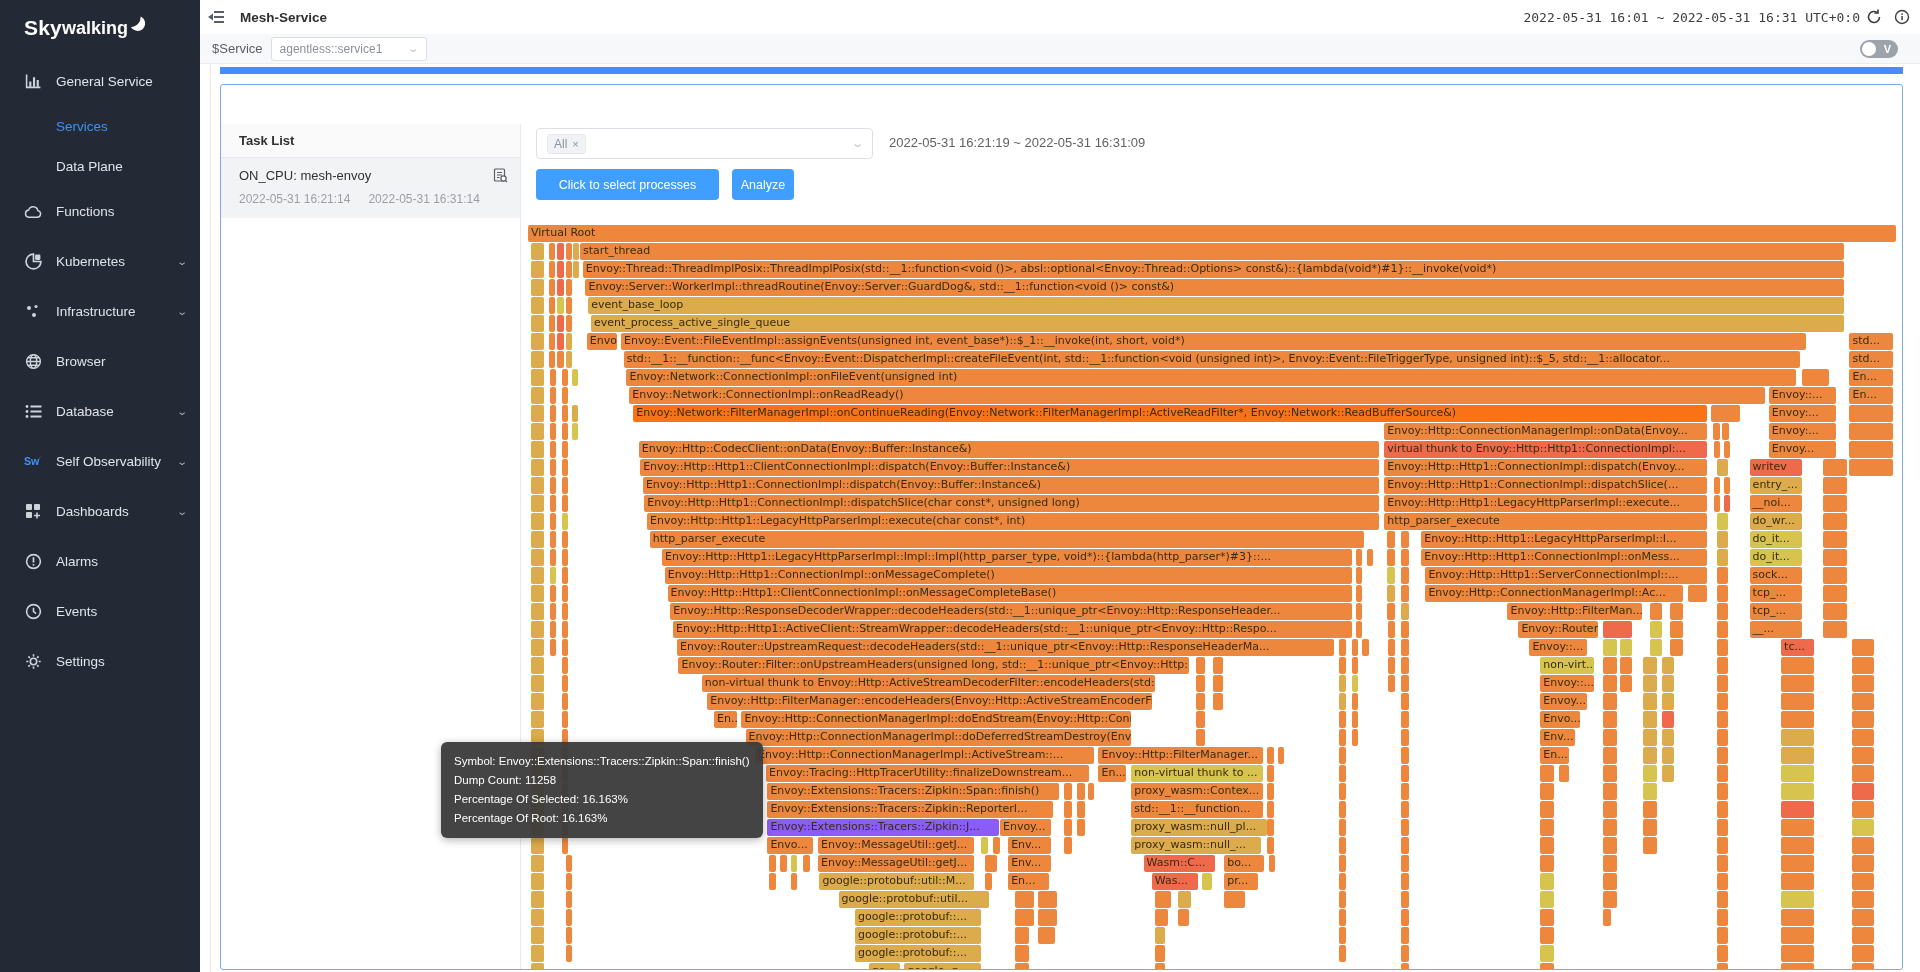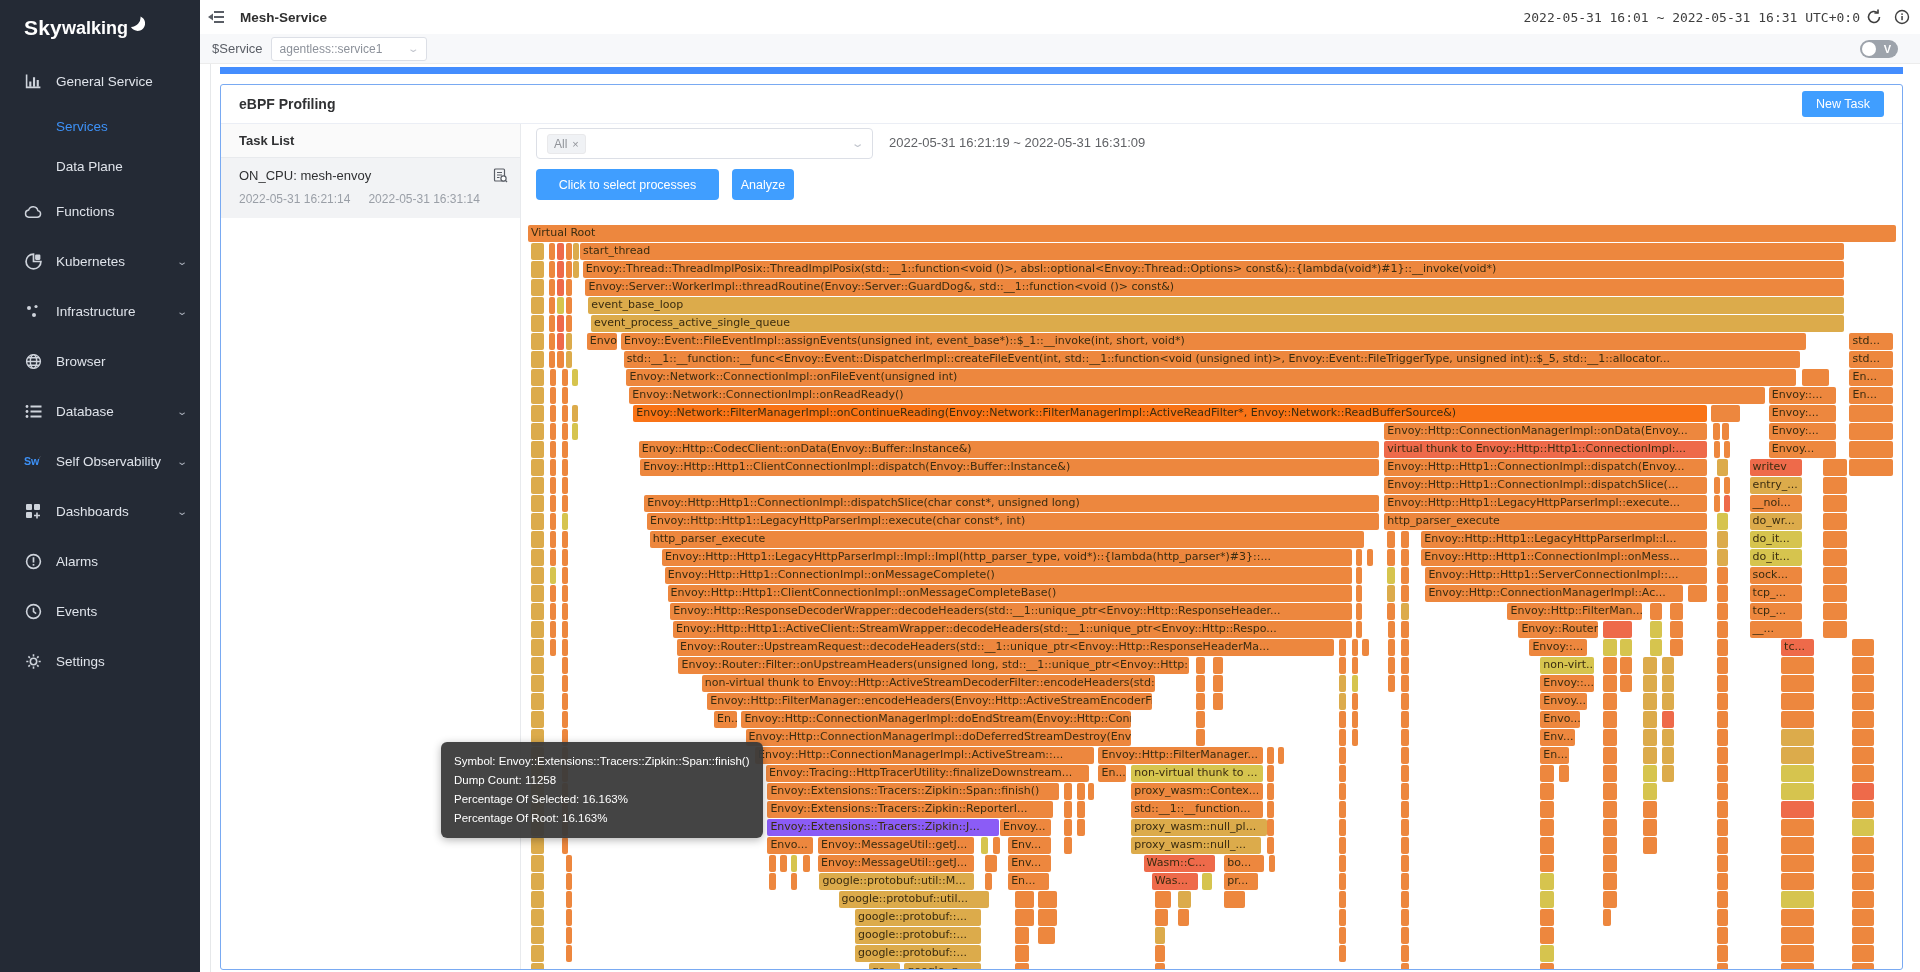--- a/index.html
+++ b/index.html
@@ -257,24 +257,20 @@
   <div class="toggle">
     <span class="knob"></span>
     <span class="tlabel">V</span>
   </div>
 </div>
 
 <div class="vline"></div>
 <div class="bluebar"></div>
 
 <section class="card">
-  <div class="card-header">
-    <span class="panel-title">eBPF Profiling</span>
-    <button class="new-task">New Task</button>
-  </div>
   <div class="card-body">
 
     <div class="task-panel">
       <div class="task-header">Task List</div>
       <div class="task-item">
         <div class="task-title">ON_CPU: mesh-envoy</div>
         <div class="task-times">
           <span>2022-05-31 16:21:14</span>
           <span>2022-05-31 16:31:14</span>
         </div>
@@ -415,20 +411,21 @@
             <div class="seg" title="Envoy::Http::Http1::ConnectionImpl::dispatch(Envoy..." style="left: 62.6%; width: 23.6%; background: rgb(237, 135, 62);">Envoy::Http::Http1::ConnectionImpl::dispatch(Envoy...</div>
             <div class="seg" style="left: 86.9%; width: 0.8%; background: rgb(220, 171, 75);"></div>
             <div class="seg" title="writev" style="left: 89.3%; width: 3.8%; background: rgb(238, 106, 74);">writev</div>
             <div class="seg" style="left: 94.7%; width: 1.7%; background: rgb(237, 135, 62);"></div>
             <div class="seg" style="left: 96.6%; width: 3.2%; background: rgb(237, 135, 62);"></div>
           </div>
           <div class="frow" style="top: 252px;">
             <div class="seg" style="left: 0.2%; width: 1%; background: rgb(220, 171, 75);"></div>
             <div class="seg" style="left: 1.6%; width: 0.4%; background: rgb(237, 135, 62);"></div>
             <div class="seg" style="left: 2.5%; width: 0.4%; background: rgb(237, 135, 62);"></div>
+            <div class="seg" title="Envoy::Http::Http1::ConnectionImpl::dispatch(Envoy::Buffer::Instance&amp;)" style="left: 8.4%; width: 53.8%; background: rgb(237, 135, 62);">Envoy::Http::Http1::ConnectionImpl::dispatch(Envoy::Buffer::Instance&amp;)</div>
             <div class="seg" title="Envoy::Http::Http1::ConnectionImpl::dispatchSlice(..." style="left: 62.6%; width: 23.6%; background: rgb(237, 135, 62);">Envoy::Http::Http1::ConnectionImpl::dispatchSlice(...</div>
             <div class="seg" style="left: 86.7%; width: 0.4%; background: rgb(237, 135, 62);"></div>
             <div class="seg" style="left: 87.4%; width: 0.4%; background: rgb(237, 135, 62);"></div>
             <div class="seg" title="entry_..." style="left: 89.3%; width: 3.8%; background: rgb(220, 171, 75);">entry_...</div>
             <div class="seg" style="left: 94.7%; width: 1.7%; background: rgb(237, 135, 62);"></div>
           </div>
           <div class="frow" style="top: 270px;">
             <div class="seg" style="left: 0.2%; width: 1%; background: rgb(220, 171, 75);"></div>
             <div class="seg" style="left: 1.6%; width: 0.4%; background: rgb(237, 135, 62);"></div>
             <div class="seg" style="left: 2.5%; width: 0.4%; background: rgb(237, 135, 62);"></div>

